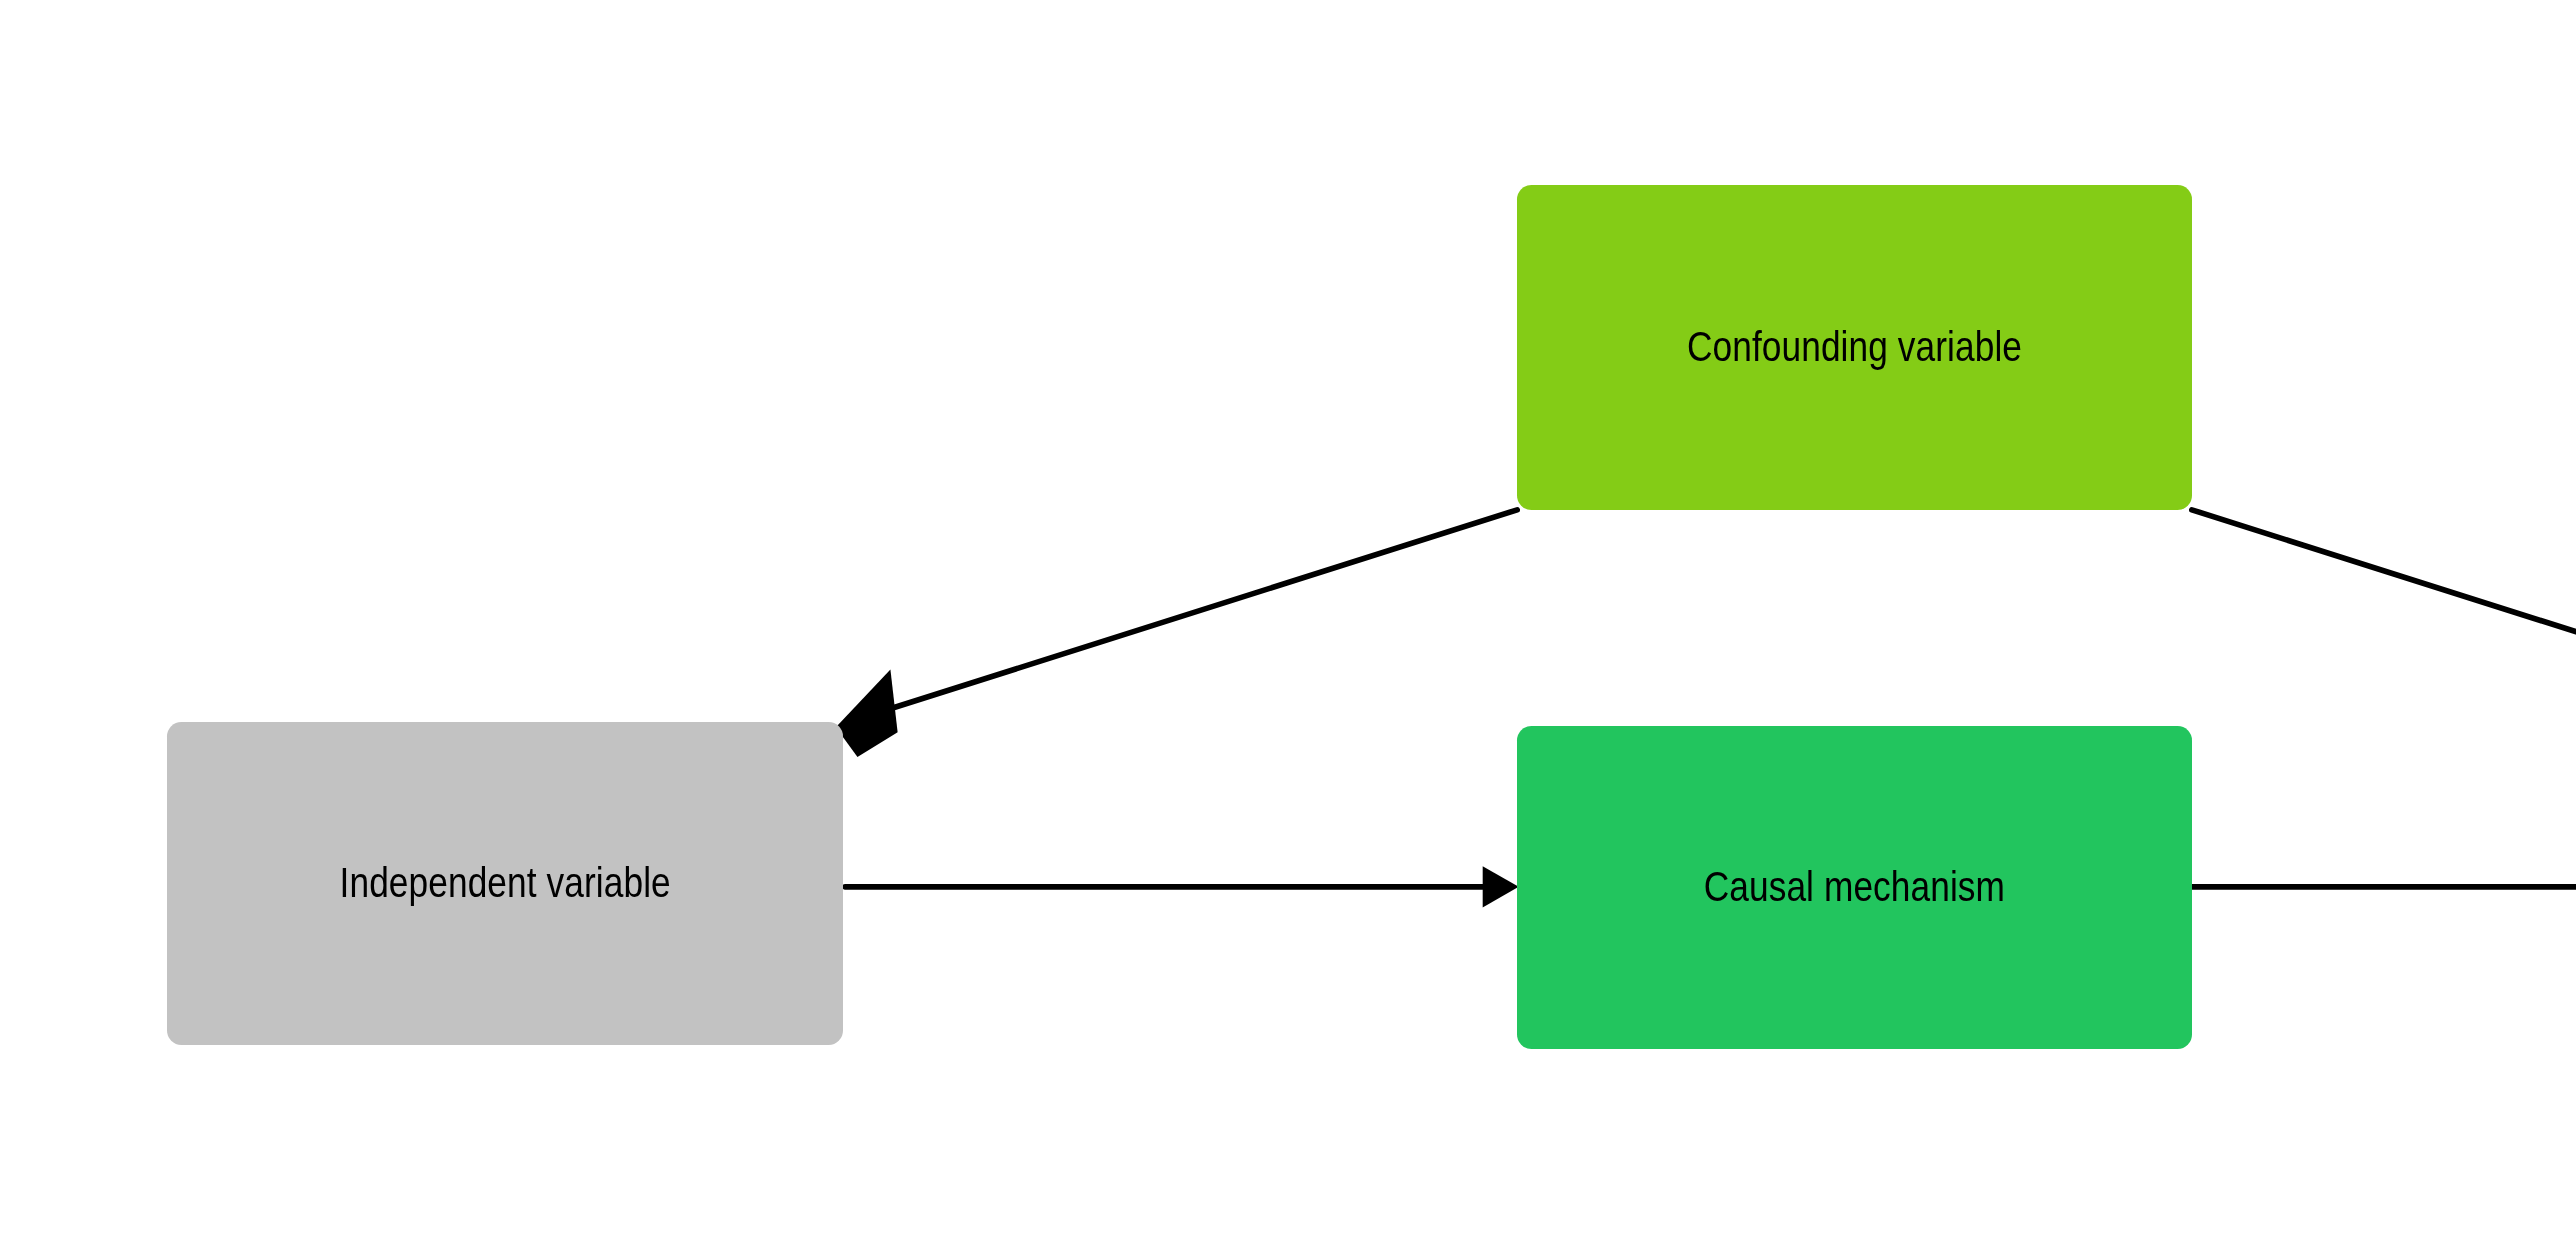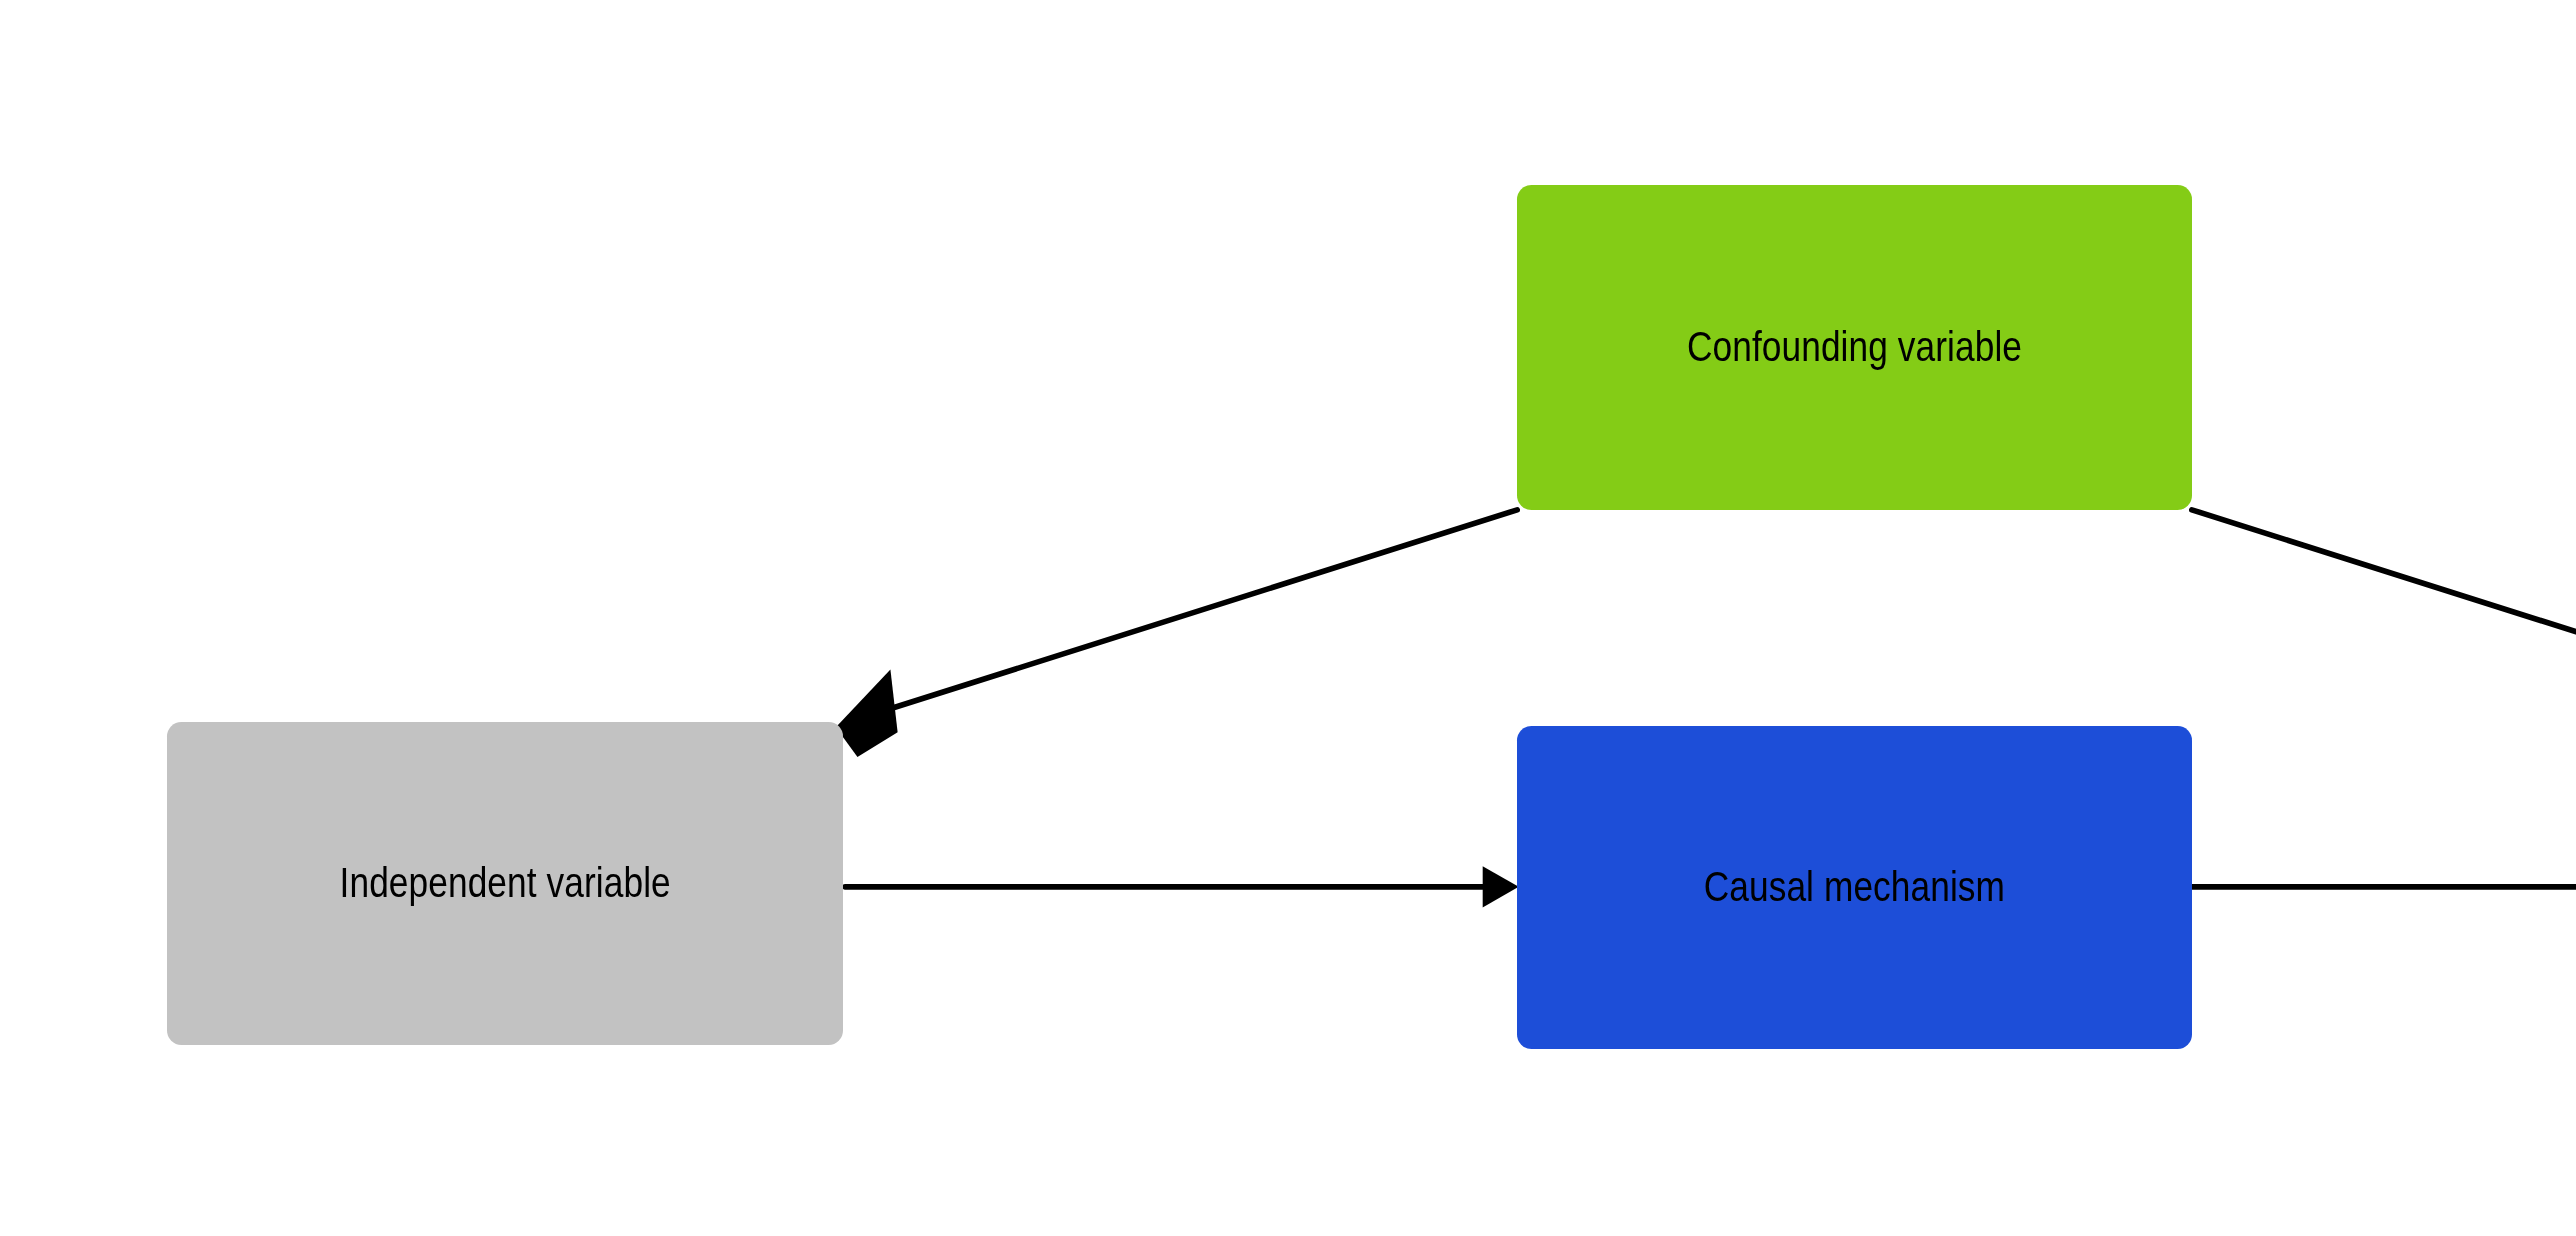--- a/index.html
+++ b/index.html
@@ -86,18 +86,18 @@
   </svg>
 
   <div class="node" id="node-confounding" style="background: #84cc16; left: 1517px; top: 185px; width: 675px; height: 325px;">
     <span class="node-label" style="color: rgb(0, 0, 0);">Confounding variable</span>
   </div>
 
   <div class="node" id="node-independent" style="background: rgb(194, 194, 194); left: 167px; top: 722px; width: 676px; height: 323px;">
     <span class="node-label" style="color: rgb(0, 0, 0);">Independent variable</span>
   </div>
 
-  <div class="node" id="node-causal" style="background: #1d4ed8; left: 1517px; top: 726px; width: 675px; height: 323px;">
+  <div class="node" id="node-causal" style="background: #22c55e; left: 1517px; top: 726px; width: 675px; height: 323px;">
     <span class="node-label" style="color: rgb(0, 0, 0);">Causal mechanism</span>
   </div>
 
 </div>
 
 
 </body></html>

